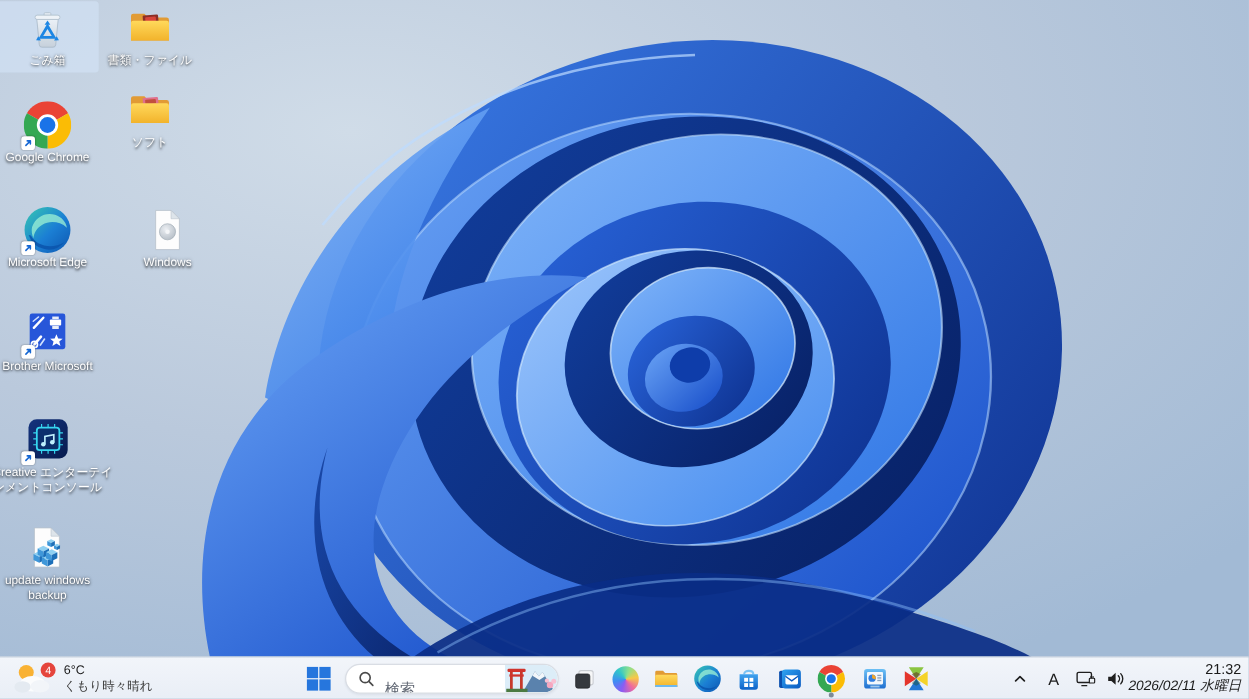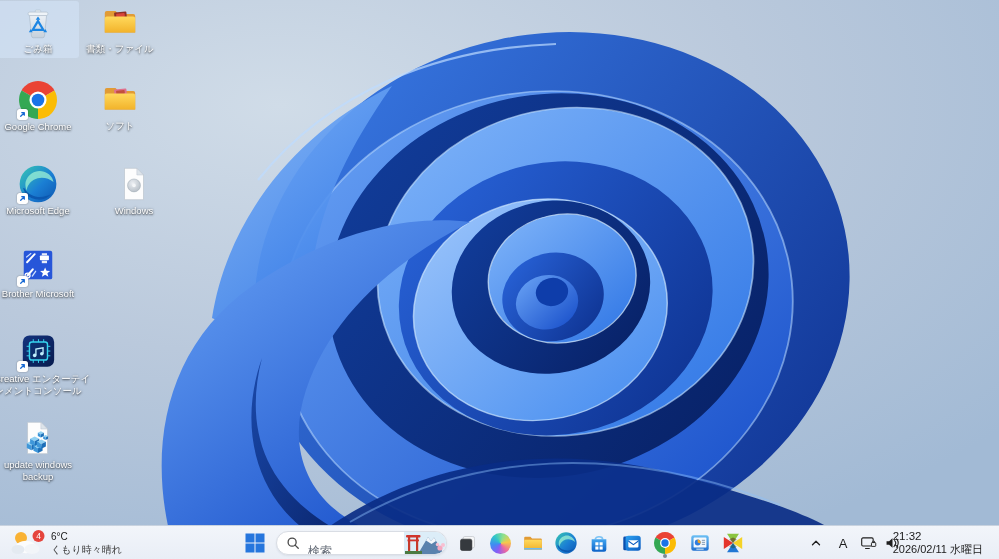--- a/index.html
+++ b/index.html
@@ -61,24 +61,24 @@
     width:42px;height:22px;flex:0 0 auto;border-radius:0 11px 11px 0;overflow:hidden;
     background:linear-gradient(#d9ebf8,#eef6fb);
   }
   .run-dot{position:absolute;width:4px;height:4px;border-radius:2px;background:#7d8a97;bottom:1px;}
   .tray-btn{
     position:absolute;top:4px;height:26px;display:flex;align-items:center;justify-content:center;
     background:transparent;border:none;padding:0;border-radius:4px;
   }
   #ime{font-size:13px;color:#1c1c1c;font-family:"Liberation Sans",sans-serif;}
   #clock{
-    position:absolute;right:16px;top:3px;text-align:left;color:#1b1b1b;cursor:default;margin-left:41px;
+    position:absolute;right:6px;top:3px;text-align:right;color:#1b1b1b;cursor:default;margin-left:41px;
   }
   #clock .time{font-size:11.5px;line-height:14px;}
-  #clock .date{font-size:11px;line-height:13px;}
+  #clock .date{font-size:11px;line-height:13px;font-style:italic;}
   .copilot-disc{
     width:21px;height:21px;border-radius:50%;
     background:conic-gradient(from 200deg,#8a5cf5,#3f8cf3,#30c6c9,#8ee08c,#f7c948,#ef6a9e,#8a5cf5);
   }
 </style>
 </head>
 <body>
 
 <svg width="0" height="0" style="position:absolute">
   <defs>
@@ -217,21 +217,21 @@
     </svg>
     <div class="sc-badge">
       <svg viewBox="0 0 10 10" width="9" height="9">
           <path d="M3,7 L7,3 M4.2,3 H7 V5.8" stroke="#1567d3" stroke-width="1.4" fill="none" stroke-linecap="round" stroke-linejoin="round"></path>
         </svg>
     </div>
   </div>
   <div class="lbl">Google Chrome</div>
 </div>
 
-<div class="cell" style="left:79px;top:78px">
+<div class="cell" style="left:79px;top:67px">
   <div class="glyph">
     <svg viewBox="0 0 40 40" width="38" height="38">
       <path d="M4,31 V10.6 a2.1,2.1 0 0 1 2.1,-2.1 h9.2 l3,3.1 h15.6 a2.1,2.1 0 0 1 2.1,2.1 v17.3 Z" fill="#e19b35"></path>
       <rect x="14" y="9.5" width="13" height="8" rx="1" fill="#e0708c" transform="rotate(-5 20 13)"></rect>
       <rect x="16" y="11" width="9" height="4" rx="0.8" fill="#c2503e" transform="rotate(-5 20 13)"></rect>
       <path d="M4,31 h32 V16.4 a2.1,2.1 0 0 0 -2.1,-2.1 H6.1 A2.1,2.1 0 0 0 4,16.4 Z" fill="url(#gFolder)"></path>
     </svg>
   </div>
   <div class="lbl">ソフト</div>
 </div>

